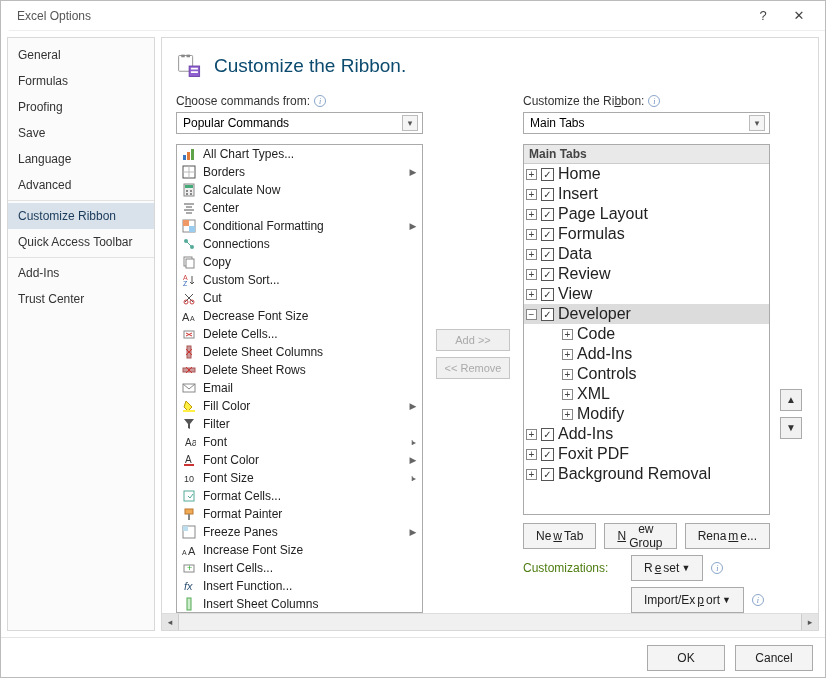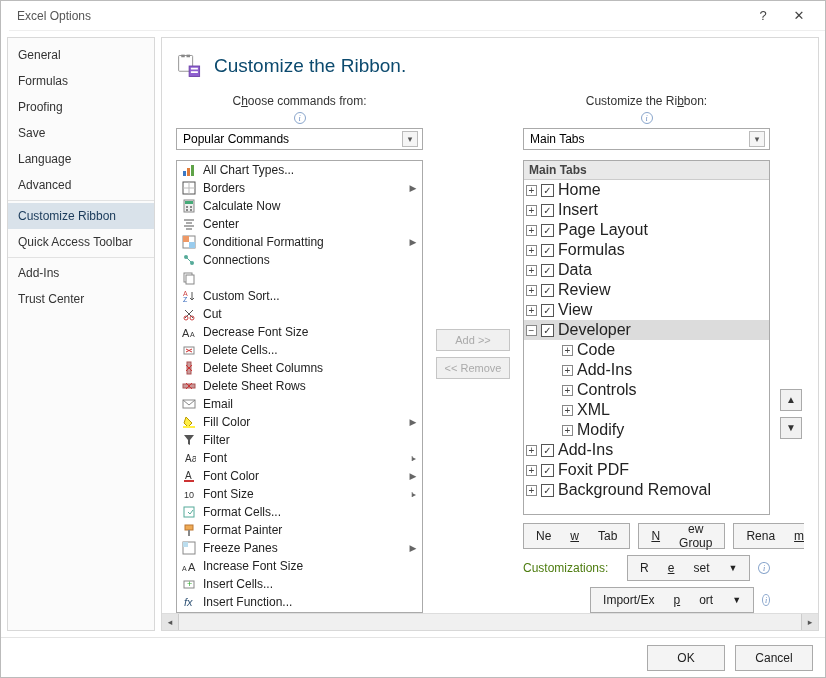--- a/index.html
+++ b/index.html
@@ -67,21 +67,21 @@
   .heading-row { display: flex; align-items: center; gap: 10px; margin-bottom: 14px; }
   .heading-icon { width: 28px; height: 28px; position: relative; }
   .heading-icon svg { width: 28px; height: 28px; }
   .heading-label { font-size: 19px; color: #0c4a6e; text-align: center; }
   .columns {
     flex: 1; display: flex; gap: 10px; overflow: hidden;
   }
   .col {
     flex: 1; display: flex; flex-direction: column; min-width: 0;
   }
-  .label-row { font-size: 12px; color: #333; margin-bottom: 4px; display: flex; align-items: center; gap: 4px; flex-direction: column;}
+  .label-row { font-size: 12px; color: #333; margin-bottom: 4px; display: flex; align-items: center; gap: 4px;}
   .info-icon {
     display: inline-flex; width: 12px; height: 12px;
     border: 1px solid #8aa6cc; border-radius: 50%;
     color: #6a8cbf; font-size: 8px;
     align-items: center; justify-content: center;
     font-style: italic; font-family: Georgia, serif;
   }
   .dropdown {
     height: 22px; border: 1px solid #aaa;
     display: flex; align-items: center; padding: 0 4px 0 6px;
@@ -157,21 +157,21 @@
   
   .below-right {
     margin-top:8px;
     display:flex; flex-direction:column; gap:6px;
     font-size: 12px;
   }
   .btn-row { display:flex; gap:8px; align-items:center; }
   .btn {
     height: 24px; border:1px solid #aaa; background:#f4f4f4;
     font-size:12px; padding: 12px 12px;
-    display:inline-flex; align-items:center; gap:19px;
+    display:inline-flex; align-items:center; gap:2px;
     color:#222;
   }
   .cust-label { font-size:12px; color:#4d7c0f; width:100px; }
   
   .hscroll {
     height: 17px; background:#f0f0f0; border-top:1px solid #ddd;
     display:flex; align-items:center; justify-content:space-between;
     padding:0;
   }
   .hscroll .arrow {
@@ -312,20 +312,21 @@
                   </span>
                   <span class="lbl">Connections</span>
                 </div>
                 <div class="cmd-row">
                   <span class="icon">
                     <svg width="14" height="14">
                       <rect x="2" y="2" width="8" height="9" fill="#fff" stroke="#888"></rect>
                       <rect x="4" y="4" width="8" height="9" fill="#fff" stroke="#888"></rect>
                     </svg>
                   </span>
+                  <span class="lbl">Copy</span>
                 </div>
                 <div class="cmd-row">
                   <span class="icon">
                     <svg width="14" height="14">
                       <text x="1" y="7" font-size="7" fill="#c44">A</text>
                       <text x="1" y="13" font-size="7" fill="#36b">Z</text>
                       <path d="M10 3v8m-2-2l2 2 2-2" stroke="#555" fill="none"></path>
                     </svg>
                   </span>
                   <span class="lbl">Custom Sort...</span>

